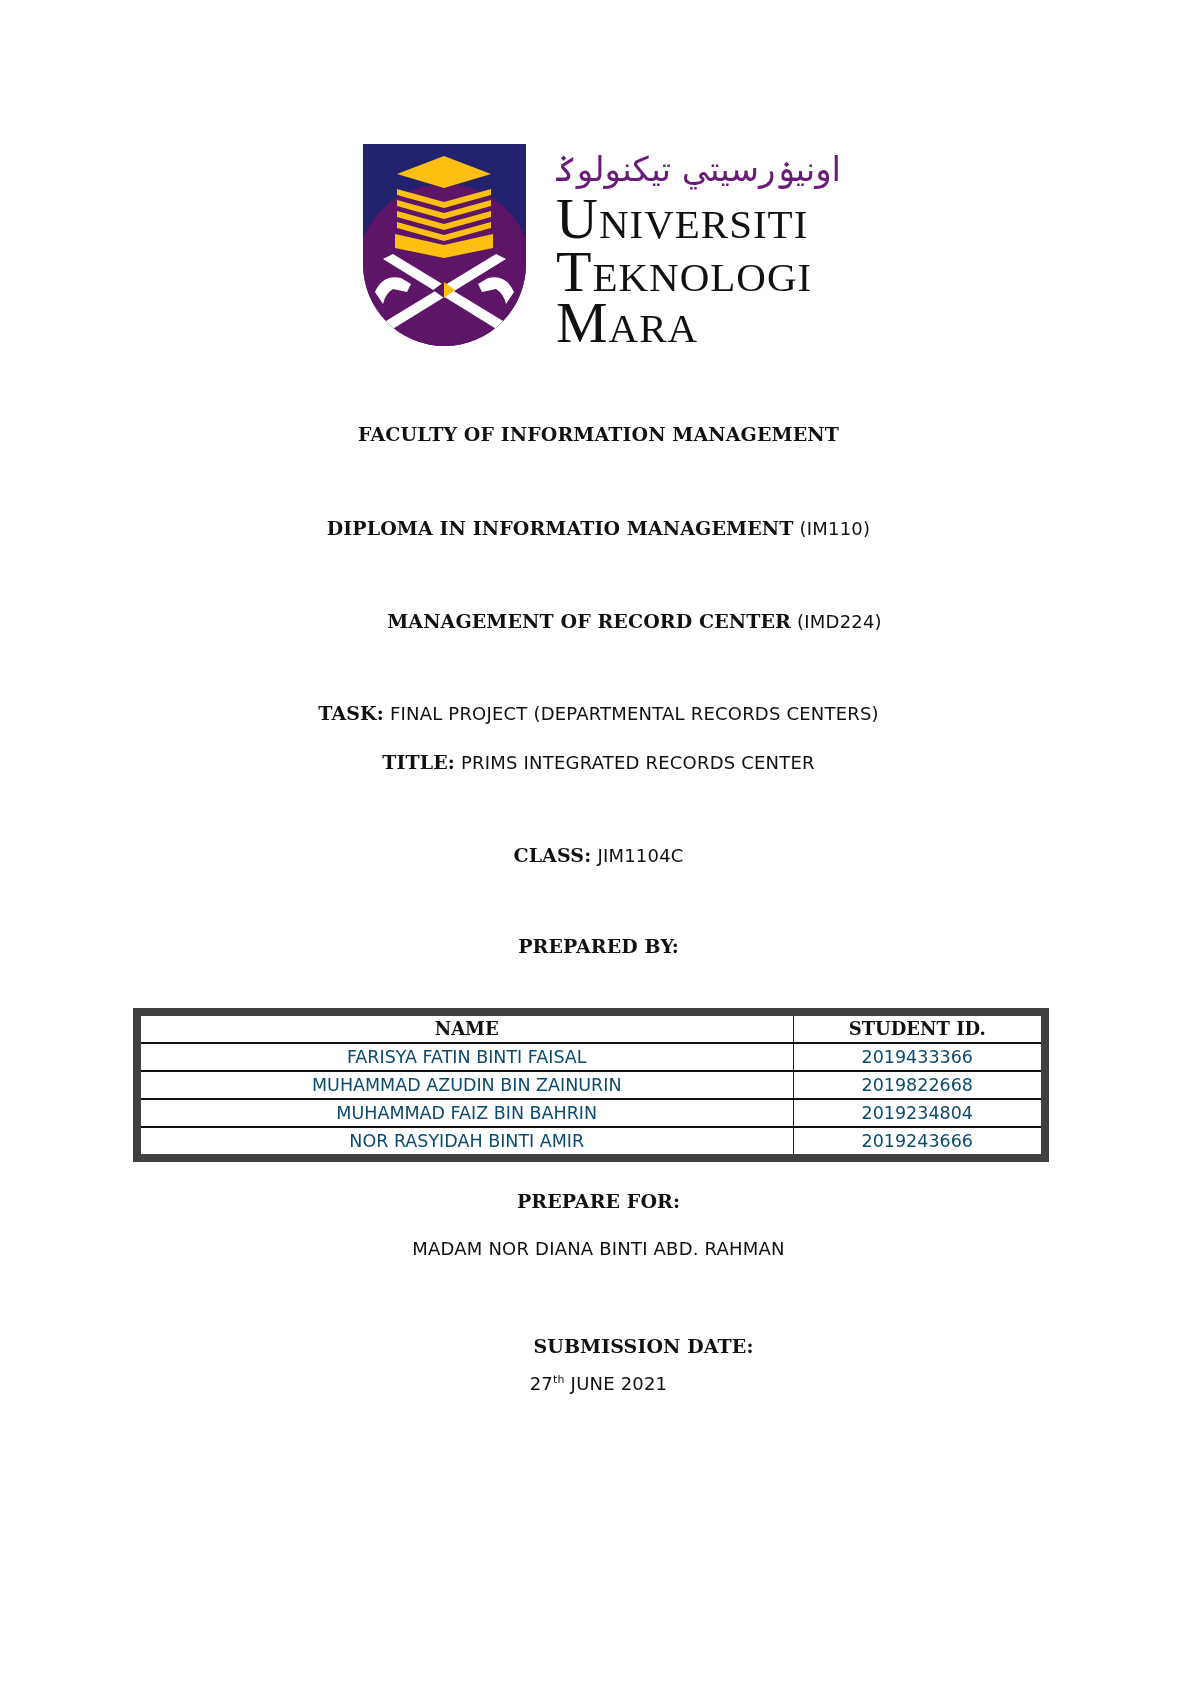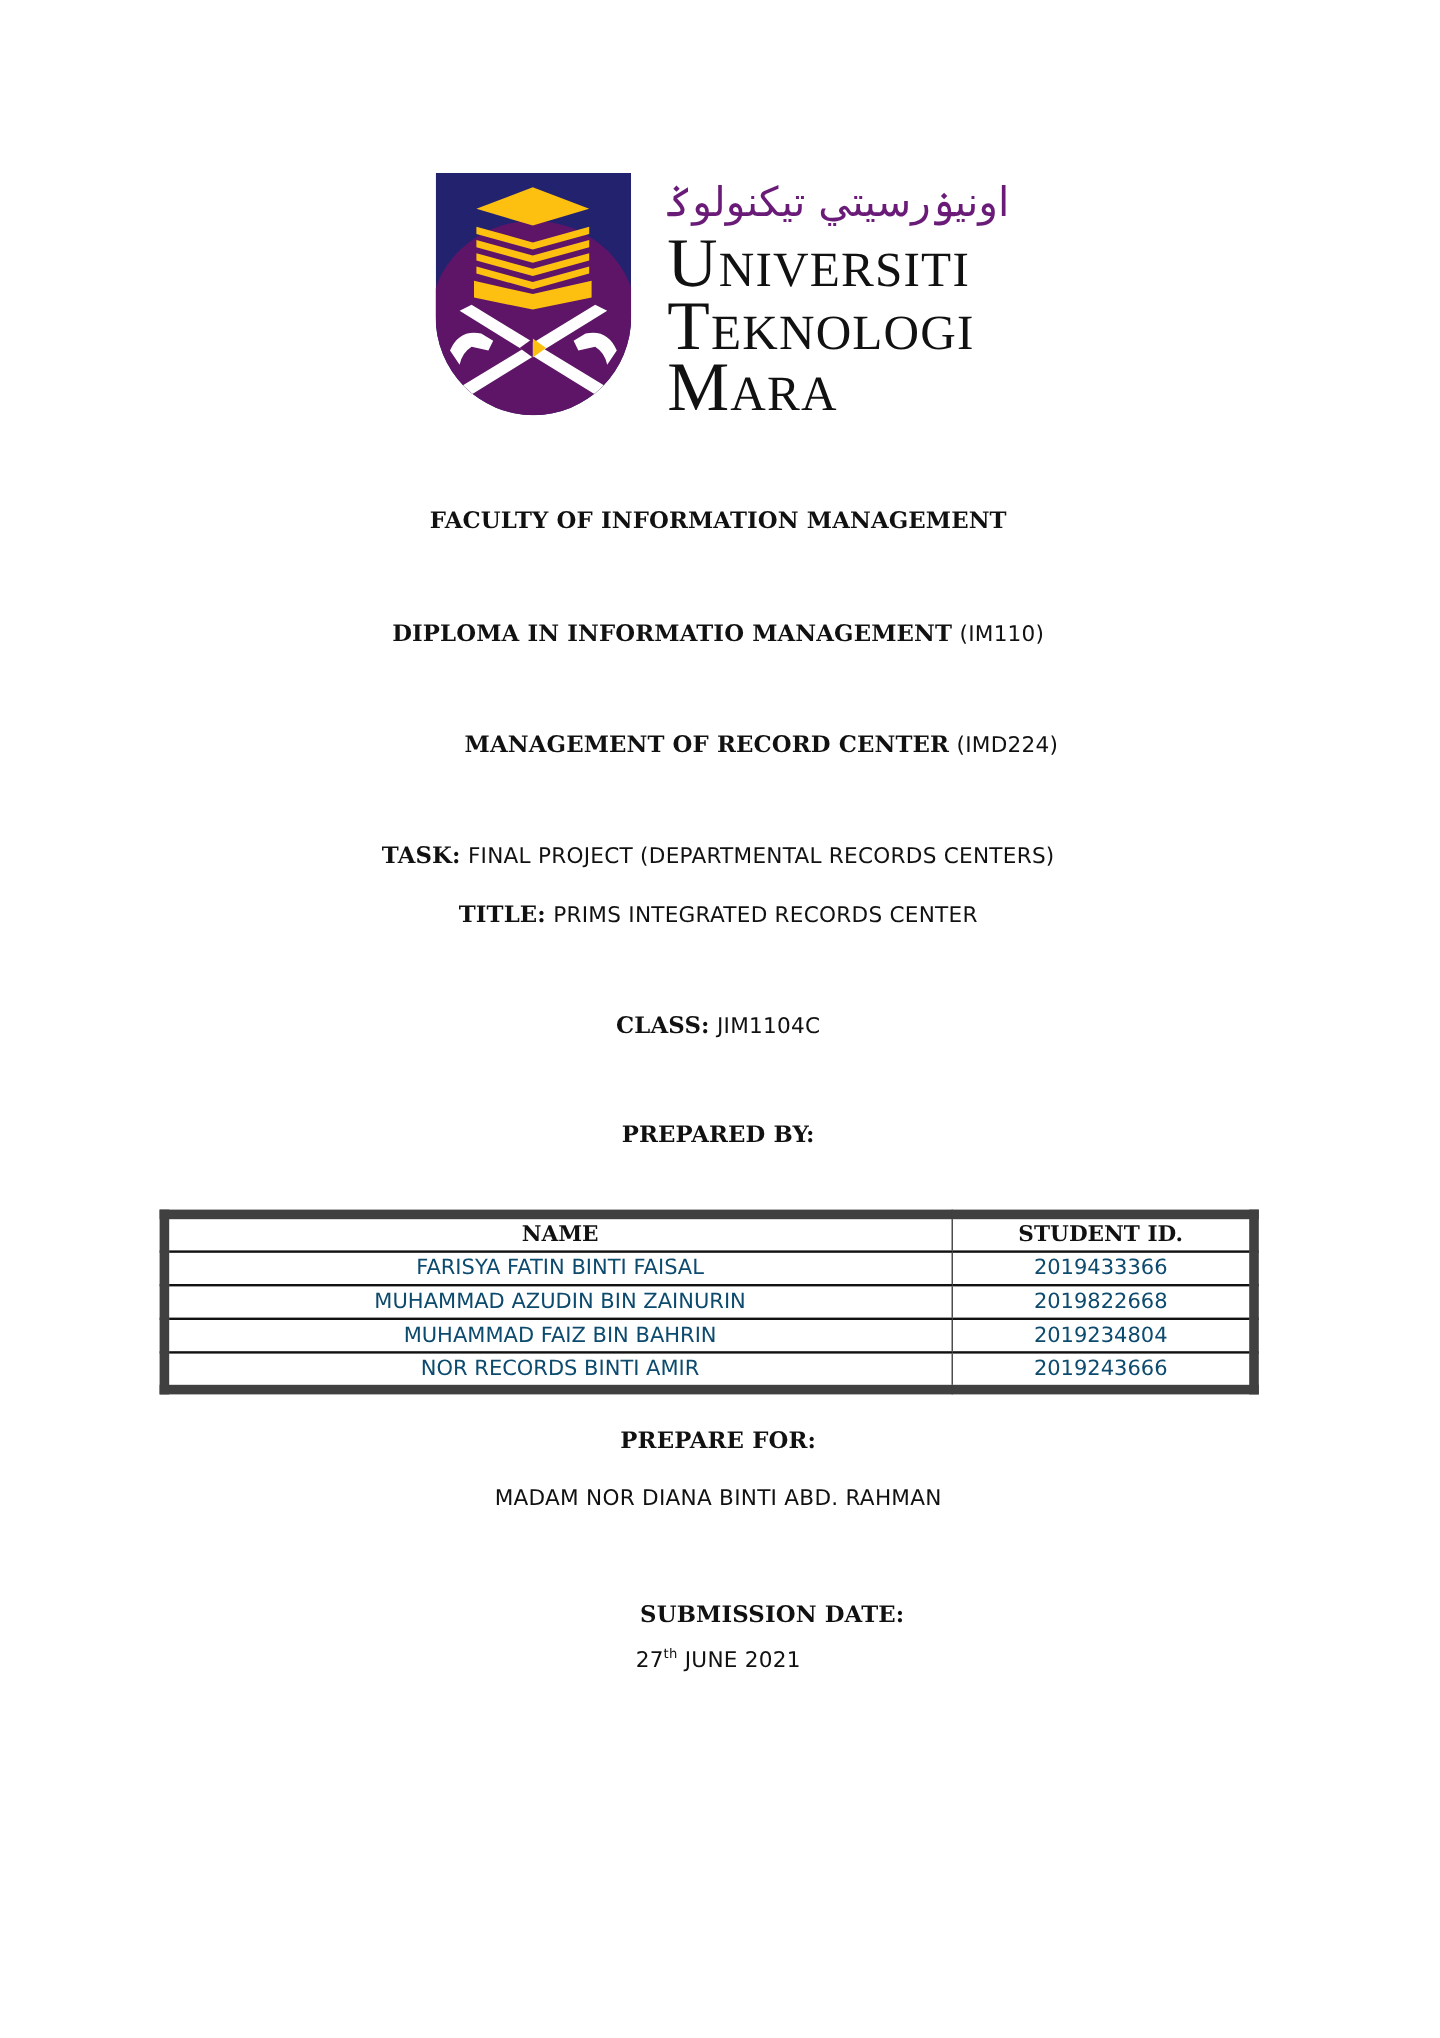--- a/index.html
+++ b/index.html
@@ -123,21 +123,21 @@
     </tr>
     <tr>
       <td>MUHAMMAD AZUDIN BIN ZAINURIN</td>
       <td>2019822668</td>
     </tr>
     <tr>
       <td>MUHAMMAD FAIZ BIN BAHRIN</td>
       <td>2019234804</td>
     </tr>
     <tr>
-      <td>NOR RECORDS BINTI AMIR</td>
+      <td>NOR RASYIDAH BINTI AMIR</td>
       <td>2019243666</td>
     </tr>
   </tbody>
     </table>
 
   <div class="line b" style="top:1189px;">PREPARE FOR:</div>
   <div class="line light" style="top:1237px; font-size:18px;">MADAM NOR DIANA BINTI ABD. RAHMAN</div>
 
   <div class="line b" style="top:1334px;padding-left:45px;">SUBMISSION DATE:</div>
   <div class="line light" style="top:1372px; font-size:18px;"><span>27</span><sup>th</sup><span> JUNE 2021</span></div>

